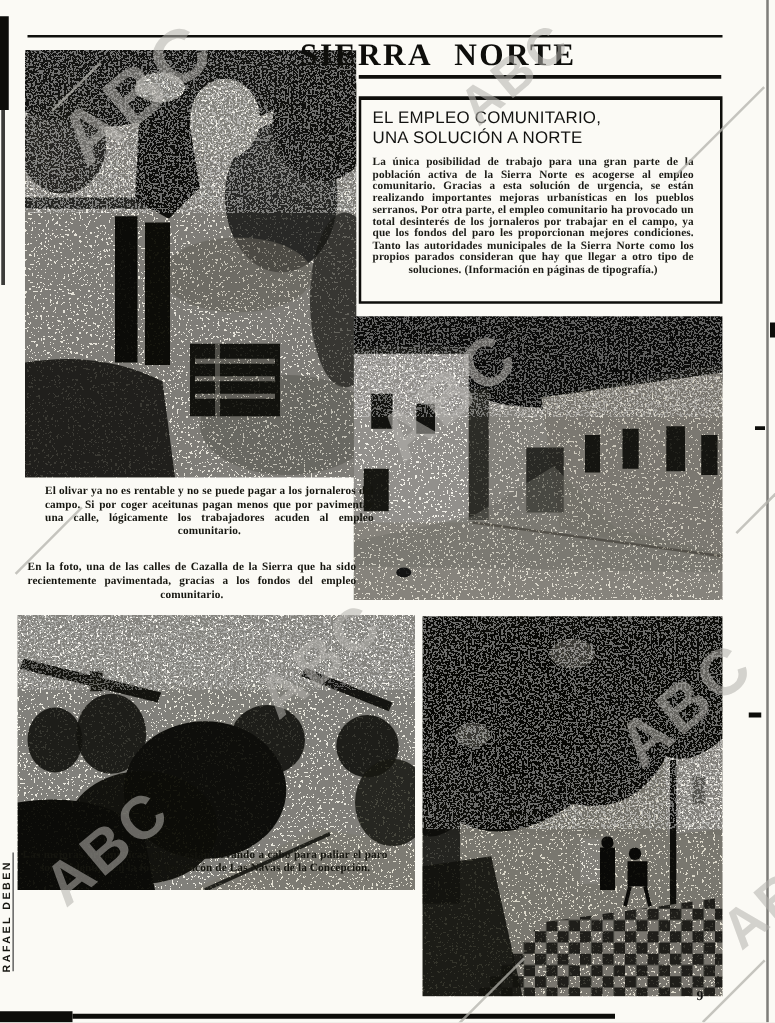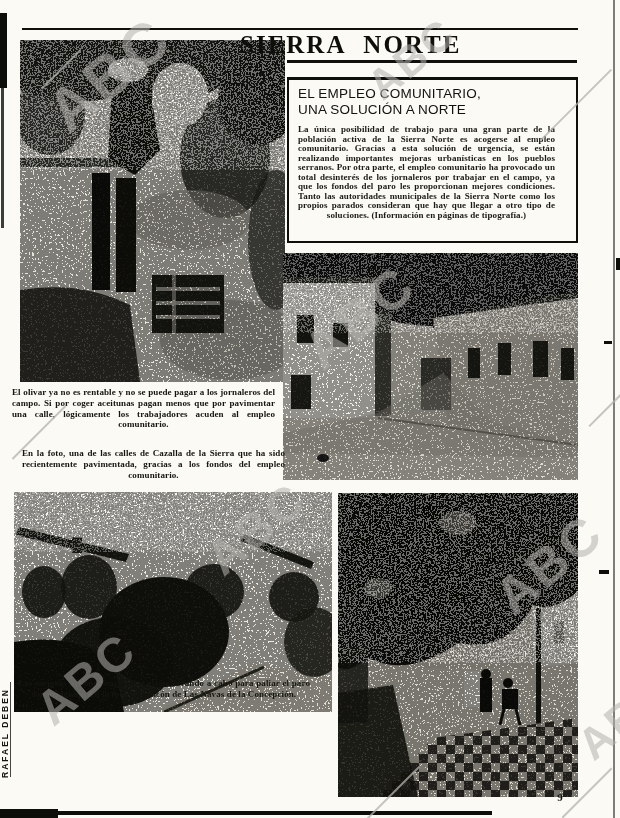--- a/index.html
+++ b/index.html
@@ -125,21 +125,21 @@
         <rect x="4" y="26" width="64" height="4" fill="#d8d5c8" opacity=".8"></rect>
         <rect x="4" y="40" width="64" height="4" fill="#d8d5c8" opacity=".8"></rect>
         <rect x="20" y="0" width="4" height="58" fill="#d8d5c8" opacity=".6"></rect>
       </g>
       <path d="M0,250 Q60,240 110,265 L120,342 H0 Z" fill="#1c1c16" opacity=".85"></path>
       <rect width="265" height="342" filter="url(#grain-dark)" opacity=".45"></rect>
       <rect width="265" height="130" filter="url(#grain-white)" opacity=".4"></rect>
     </svg>
   </div>
 
-  <div class="abs caption" style="left:12px;top:387px;width:263px">El olivar ya no es rentable y no se puede pagar a los jornaleros del campo. Si por coger aceitunas pagan menos que por pavimentar una calle, lógicamente los trabajadores acuden al empleo comunitario.</div>
+  <div class="abs caption" style="left:36px;top:387px;width:263px">El olivar ya no es rentable y no se puede pagar a los jornaleros del campo. Si por coger aceitunas pagan menos que por pavimentar una calle, lógicamente los trabajadores acuden al empleo comunitario.</div>
   <div class="abs caption" style="left:22px;top:448px;width:263px">En la foto, una de las calles de Cazalla de la Sierra que ha sido recientemente pavimentada, gracias a los fondos del empleo comunitario.</div>
 
   <div class="abs photo" style="left:283px;top:253px">
     <svg width="295" height="227" viewBox="0 0 295 227">
       <rect width="295" height="227" fill="#ddd9cf"></rect>
       <path d="M0,0 H295 V55 Q250,75 210,60 Q150,85 90,62 Q40,75 0,58 Z" fill="#131311"></path>
       <rect x="0" y="160" width="295" height="67" fill="#dfdbcf"></rect>
       <polygon points="150,65 295,38 295,50 150,75" fill="#2b2b25"></polygon>
       <polygon points="150,65 295,45 295,195 165,170" fill="#cdc9bc"></polygon>
       <rect x="185" y="95" width="12" height="30" fill="#23231d"></rect>

